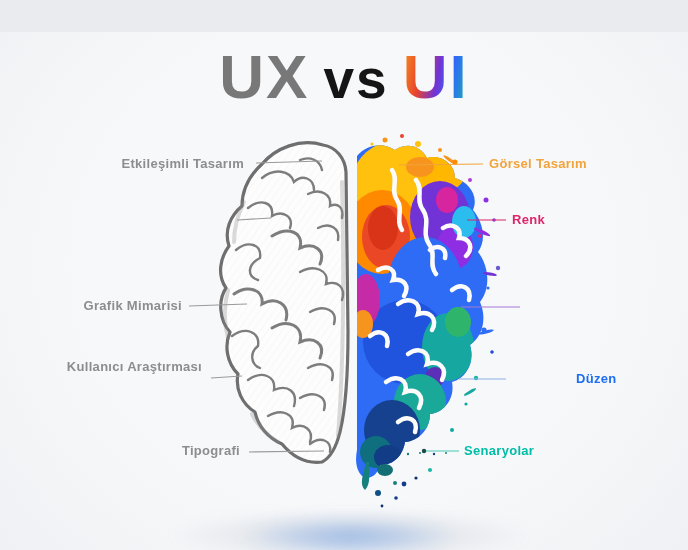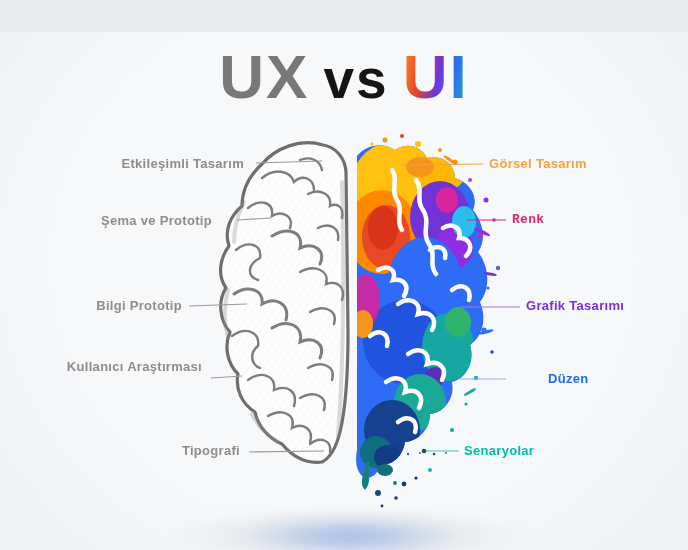--- a/index.html
+++ b/index.html
@@ -203,24 +203,22 @@
       <line x1="399" y1="133" x2="483" y2="132" stroke="#F2A33A"></line>
       <line x1="467" y1="188" x2="506" y2="188" stroke="#DE2569"></line>
       <line x1="461" y1="275" x2="520" y2="275" stroke="#A678D8"></line>
       <line x1="459" y1="347" x2="506" y2="347" stroke="#8FB0E8"></line>
       <line x1="424" y1="419" x2="459" y2="419" stroke="#49C5B6"></line>
       <circle cx="424" cy="419" r="2.2" fill="#1B4A45" stroke="none"></circle>
     </g>
   </svg>
 
   <div class="lbl left" style="right:444px;top:124px">Etkileşimli Tasarım</div>
-  <div class="lbl left" style="right:476px;top:181px">Şema ve Prototip</div>
-  <div class="lbl left" style="right:506px;top:266px">Bilgi Prototip</div>
+  <div class="lbl left" style="right:506px;top:266px">Grafik Mimarisi</div>
   <div class="lbl left" style="right:486px;top:327px">Kullanıcı Araştırması</div>
   <div class="lbl left" style="right:448px;top:411px">Tipografi</div>
 
   <div class="lbl right" style="left: 489px; top: 124px; color: rgb(242, 163, 58);">Görsel Tasarım</div>
-  <div class="lbl right" style="left: 512px; top: 180px; color: rgb(222, 37, 105); font-family: Liberation Mono, monospace;">Renk</div>
-  <div class="lbl right" style="left: 526px; top: 266px; color: rgb(124, 47, 214);">Grafik Tasarımı</div>
-  <div class="lbl right" style="left: 512px; top: 339px; color: rgb(29, 110, 242); padding-left: 36px;">Düzen</div>
+  <div class="lbl right" style="left: 512px; top: 180px; color: rgb(222, 37, 105);">Renk</div>
+  <div class="lbl right" style="left: 540px; top: 339px; color: rgb(29, 110, 242); padding-left: 36px;">Düzen</div>
   <div class="lbl right" style="left: 464px; top: 411px; color: rgb(0, 189, 168);">Senaryolar</div>
 
 </div>
 
 </body></html>

